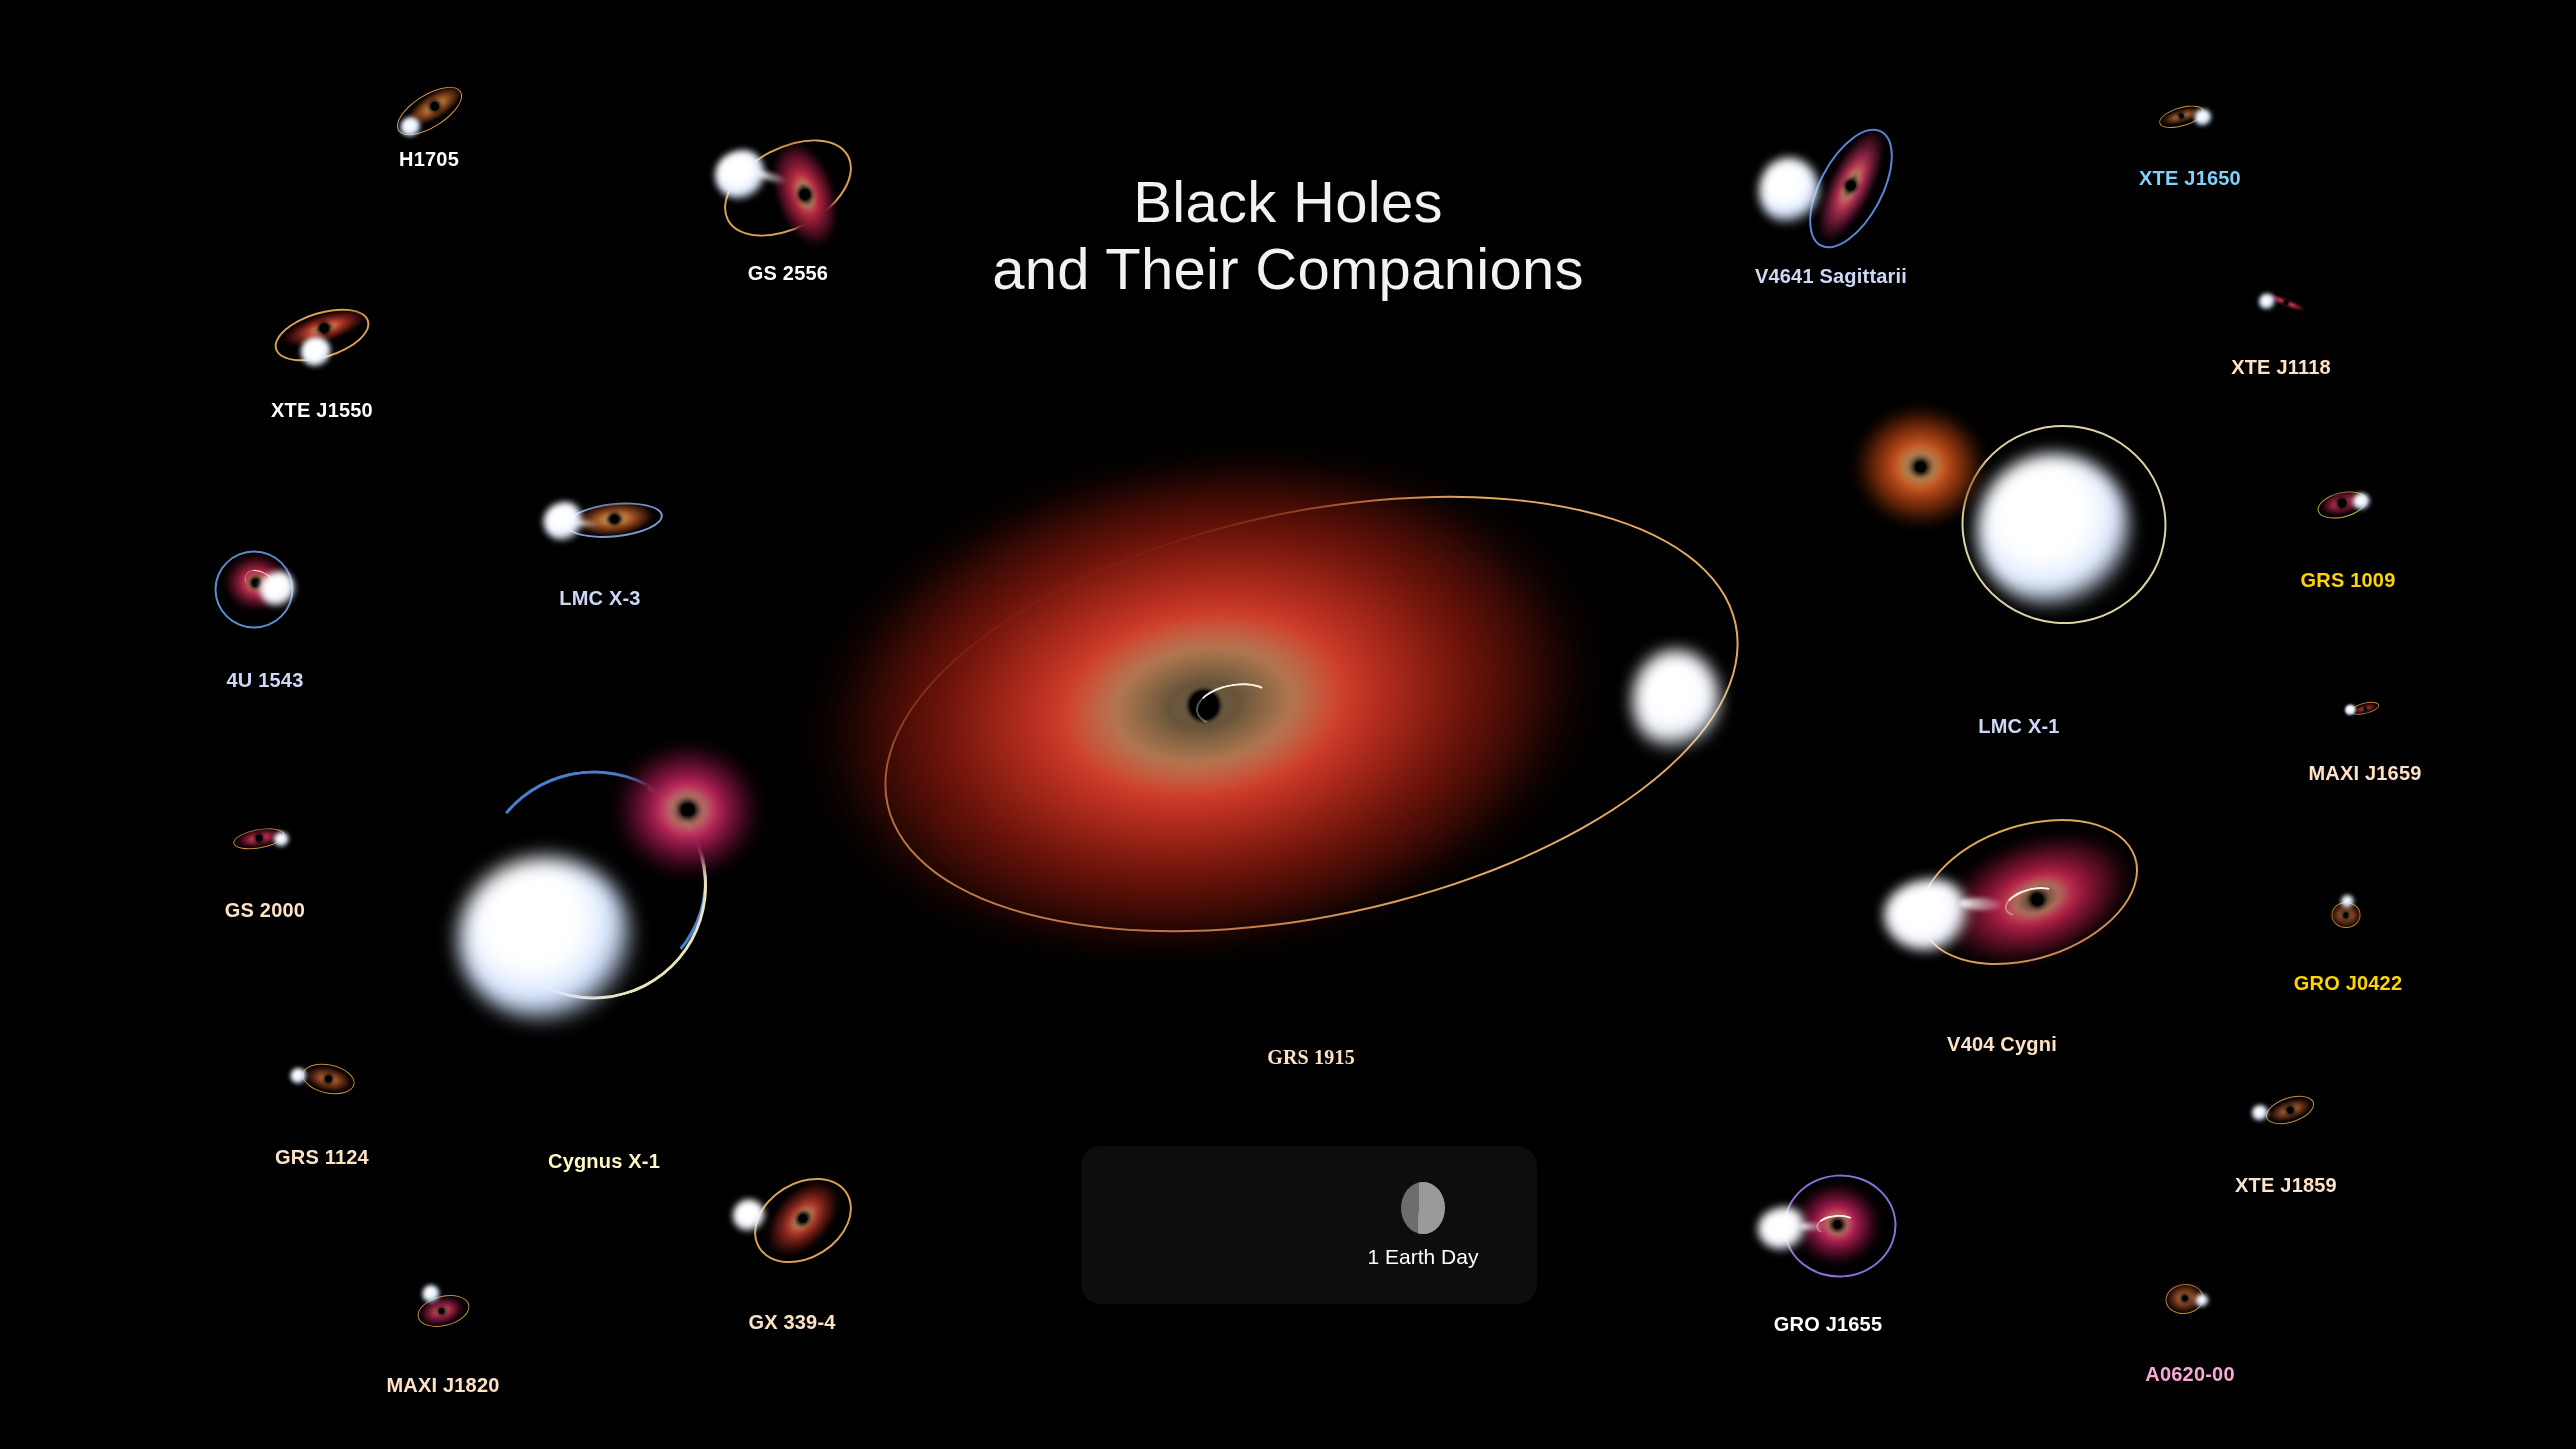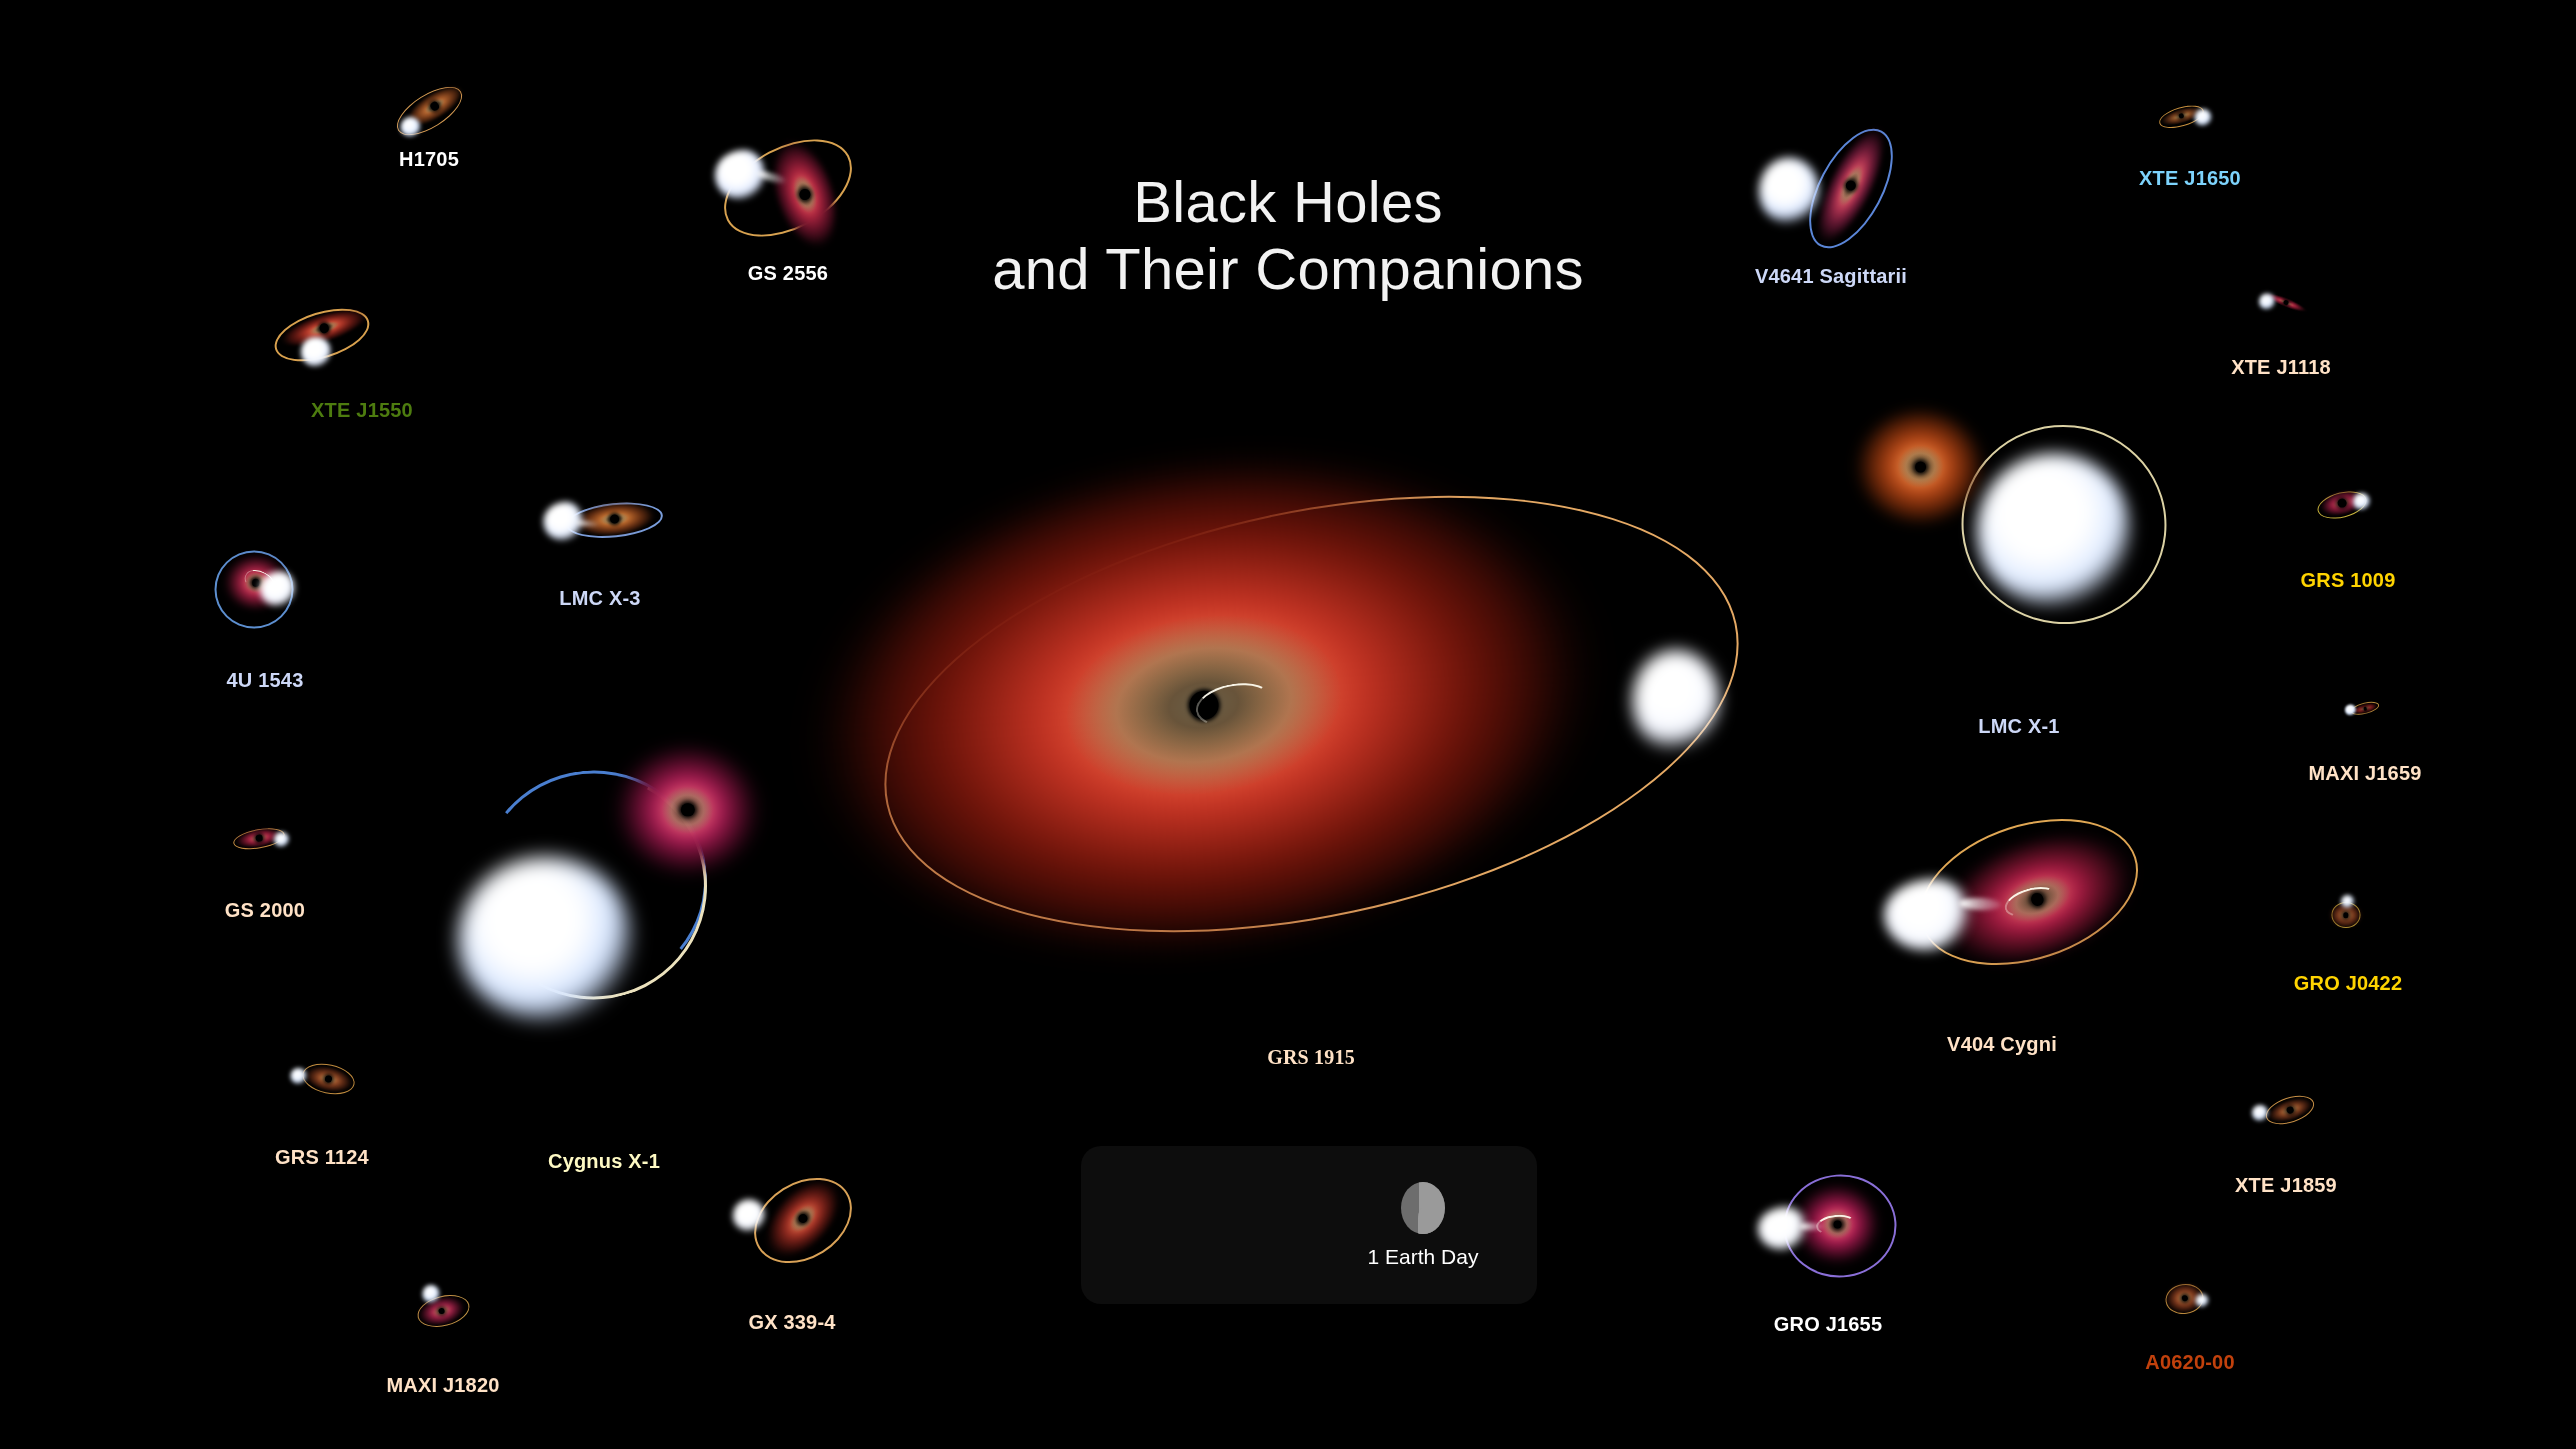--- a/index.html
+++ b/index.html
@@ -162,21 +162,21 @@
   <div class="system" style="left:322px;top:335px;">
     <div class="art" style="width:114px;height:74px;">
       <div class="orbit" style="width:94px;height:42px;--orot:-17deg;border:2px solid #d9a14e;"></div>
       <div class="disk" style="width:81px;height:81px;--rot:-17deg;--sy:.32;--bl:3.4px;--c1:#c8402f;--c2:#5a1510;left:52%;top:40%;">
         <div class="glow"></div>
           <div class="inner"></div>
         <div class="hole" style="--hw:12%;"></div>
       </div>
       <div class="star" style="left:36px;top:39px;width:29.5px;height:29.5px;--sbl:2.7px;--s1:#ffffff;--s2:#e4edff;"></div>
     </div>
-    <div class="label" style="top:64px;color:#4d7c0f;margin-left:40px;">XTE J1550</div>
+    <div class="label" style="top:64px;color:#ffffff;">XTE J1550</div>
   </div>
 
   <div class="system" style="left:2281px;top:302px;">
     <div class="art" style="width:54px;height:31px;">
       <div class="disk" style="width:38px;height:38px;--rot:22deg;--sy:.22;--bl:2px;--c1:#c5294a;--c2:#5b1020;left:60%;top:52%;">
         <div class="glow"></div>
         <div class="hole" style="--hw:13%;"></div>
       </div>
       <div class="star" style="left:5.4px;top:6.7px;width:16px;height:16px;--sbl:2px;"></div>
     </div>
@@ -381,21 +381,21 @@
 
   <div class="system" style="left:2190px;top:1299px;">
     <div class="art" style="width:67px;height:40px;">
       <div class="orbit" style="width:36px;height:28px;--orot:-8deg;border:1.3px solid #c2903f;left:42%;"></div>
       <div class="disk" style="width:35px;height:35px;--rot:-8deg;--sy:.80;--bl:2px;--c1:#a4512a;--c2:#4c1f0f;left:42%;top:48%;">
         <div class="glow"></div>
         <div class="hole" style="--hw:18%;"></div>
       </div>
       <div class="star" style="left:39px;top:14.8px;width:13.4px;height:13.4px;--sbl:2px;"></div>
     </div>
-    <div class="label" style="top:52px;color:#c2410c;">A0620-00</div>
+    <div class="label" style="top:64px;color:#f9a8d4;">A0620-00</div>
   </div>
 
   <div id="legend">
     <div class="cell" style="left:50%;width:50%;">
       <div id="day-icon">
         <div class="lit"></div>
         <div class="lit2"></div>
       </div>
       <div class="cap">1 Earth Day</div>
     </div>

